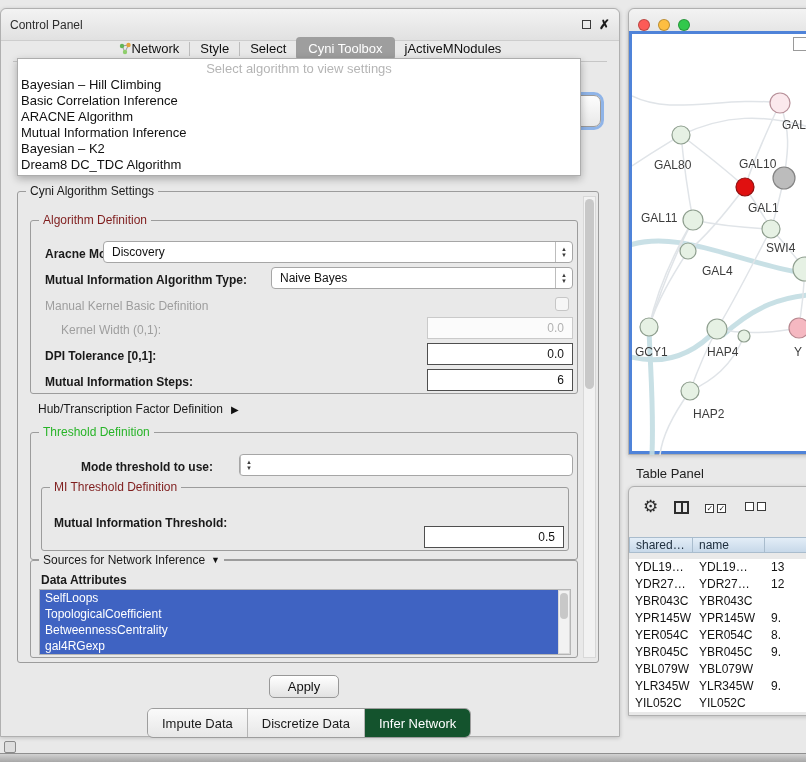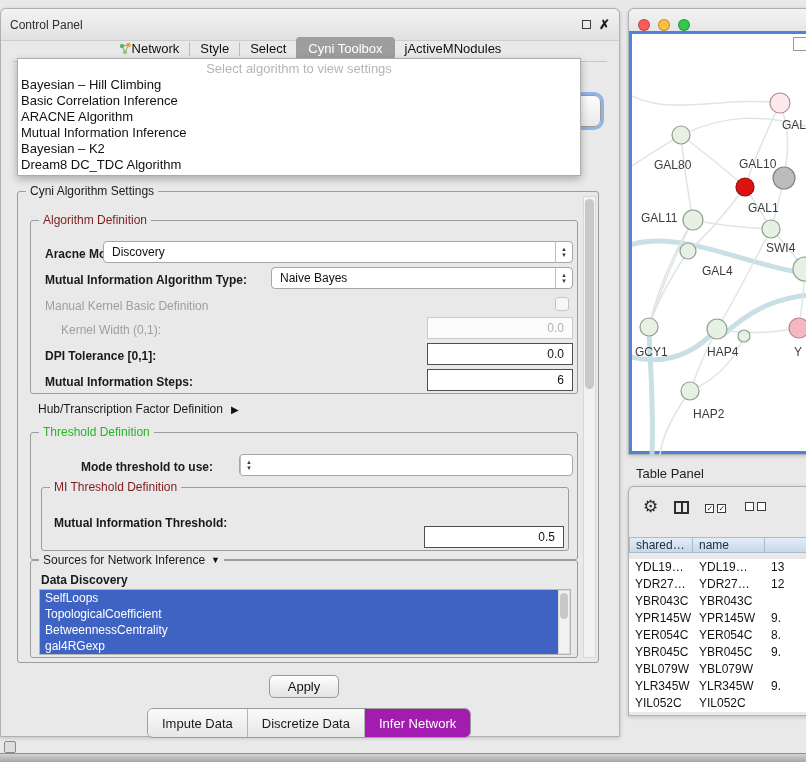--- a/index.html
+++ b/index.html
@@ -65,21 +65,21 @@
 
   .applybtn{position:absolute;width:70px;height:23px;border:1px solid #989898;border-radius:5px;
             background:linear-gradient(#ffffff,#e2e2e2);font-size:13px;color:#111;
             display:flex;align-items:center;justify-content:center}
 
   .seg{position:absolute;display:flex;border:1px solid #9d9d9d;border-radius:6px;overflow:hidden;
        font-size:13px;height:30px}
   .seg>div{padding:3px 14px;background:linear-gradient(#fafafa,#e7e7e7);border-left:1px solid #b5b5b5;
            display:flex;align-items:center}
   .seg>div:first-child{border-left:none}
-  .seg>div.active{background:#a21caf;color:#fff}
+  .seg>div.active{background:#14532d;color:#fff}
 
   
   .light{width:12px;height:12px;border-radius:50%;display:inline-block;margin-right:8px;
          border:1px solid rgba(0,0,0,.25)}
 
   .netcontent{position:absolute;left:0;top:22px;right:0;bottom:0;background:#fff;
               border:3px solid #4f83d9}
 
   
   .thead{display:grid;grid-template-columns:64px 72px 60px;position:absolute}
@@ -216,21 +216,21 @@
           <span class="lbl bold" style="left:12px;top:28px">Mutual Information Threshold:</span>
           <input class="field" style="left: 382px; top: 22px; width: 140px; margin-top: 16px;" value="0.5">
         </div>
       </div>
 
       <div class="group" style="left:12px;top:368px;width:548px;height:98px">
         <span class="gtitle" style="display:flex;align-items:center;gap:6px">
           <span>Sources for Network Inference</span>
           <span style="font-size:9px;color:#111">▼</span>
         </span>
-        <span class="lbl bold" style="left:10px;top:12px">Data Discovery</span>
+        <span class="lbl bold" style="left:10px;top:12px">Data Attributes</span>
 
         <div class="attr-list" style="left:8px;top:28px;width:532px;height:66px">
           <div class="attr-item">SelfLoops</div>
           <div class="attr-item">TopologicalCoefficient</div>
           <div class="attr-item">BetweennessCentrality</div>
           <div class="attr-item">gal4RGexp</div>
           <div class="vscroll" style="right:0;top:0;height:64px;width:12px">
             <div class="vthumb" style="top:2px;height:26px;width:8px"></div>
           </div>
         </div>

